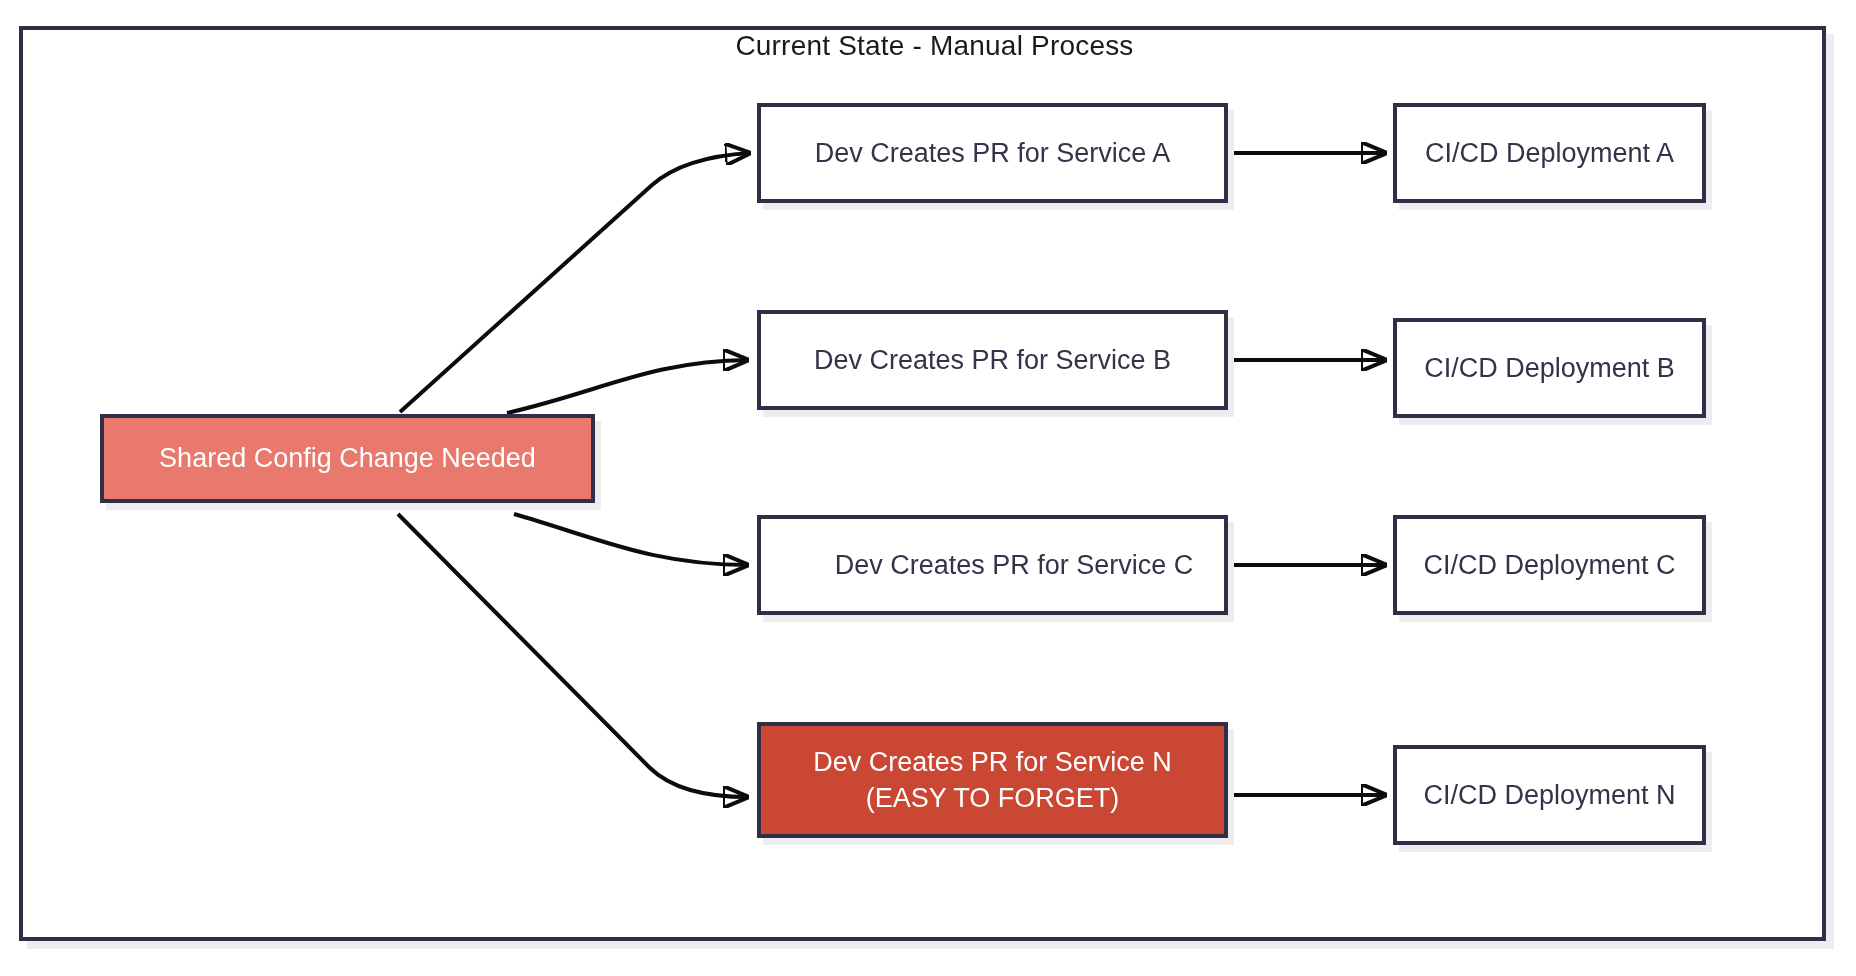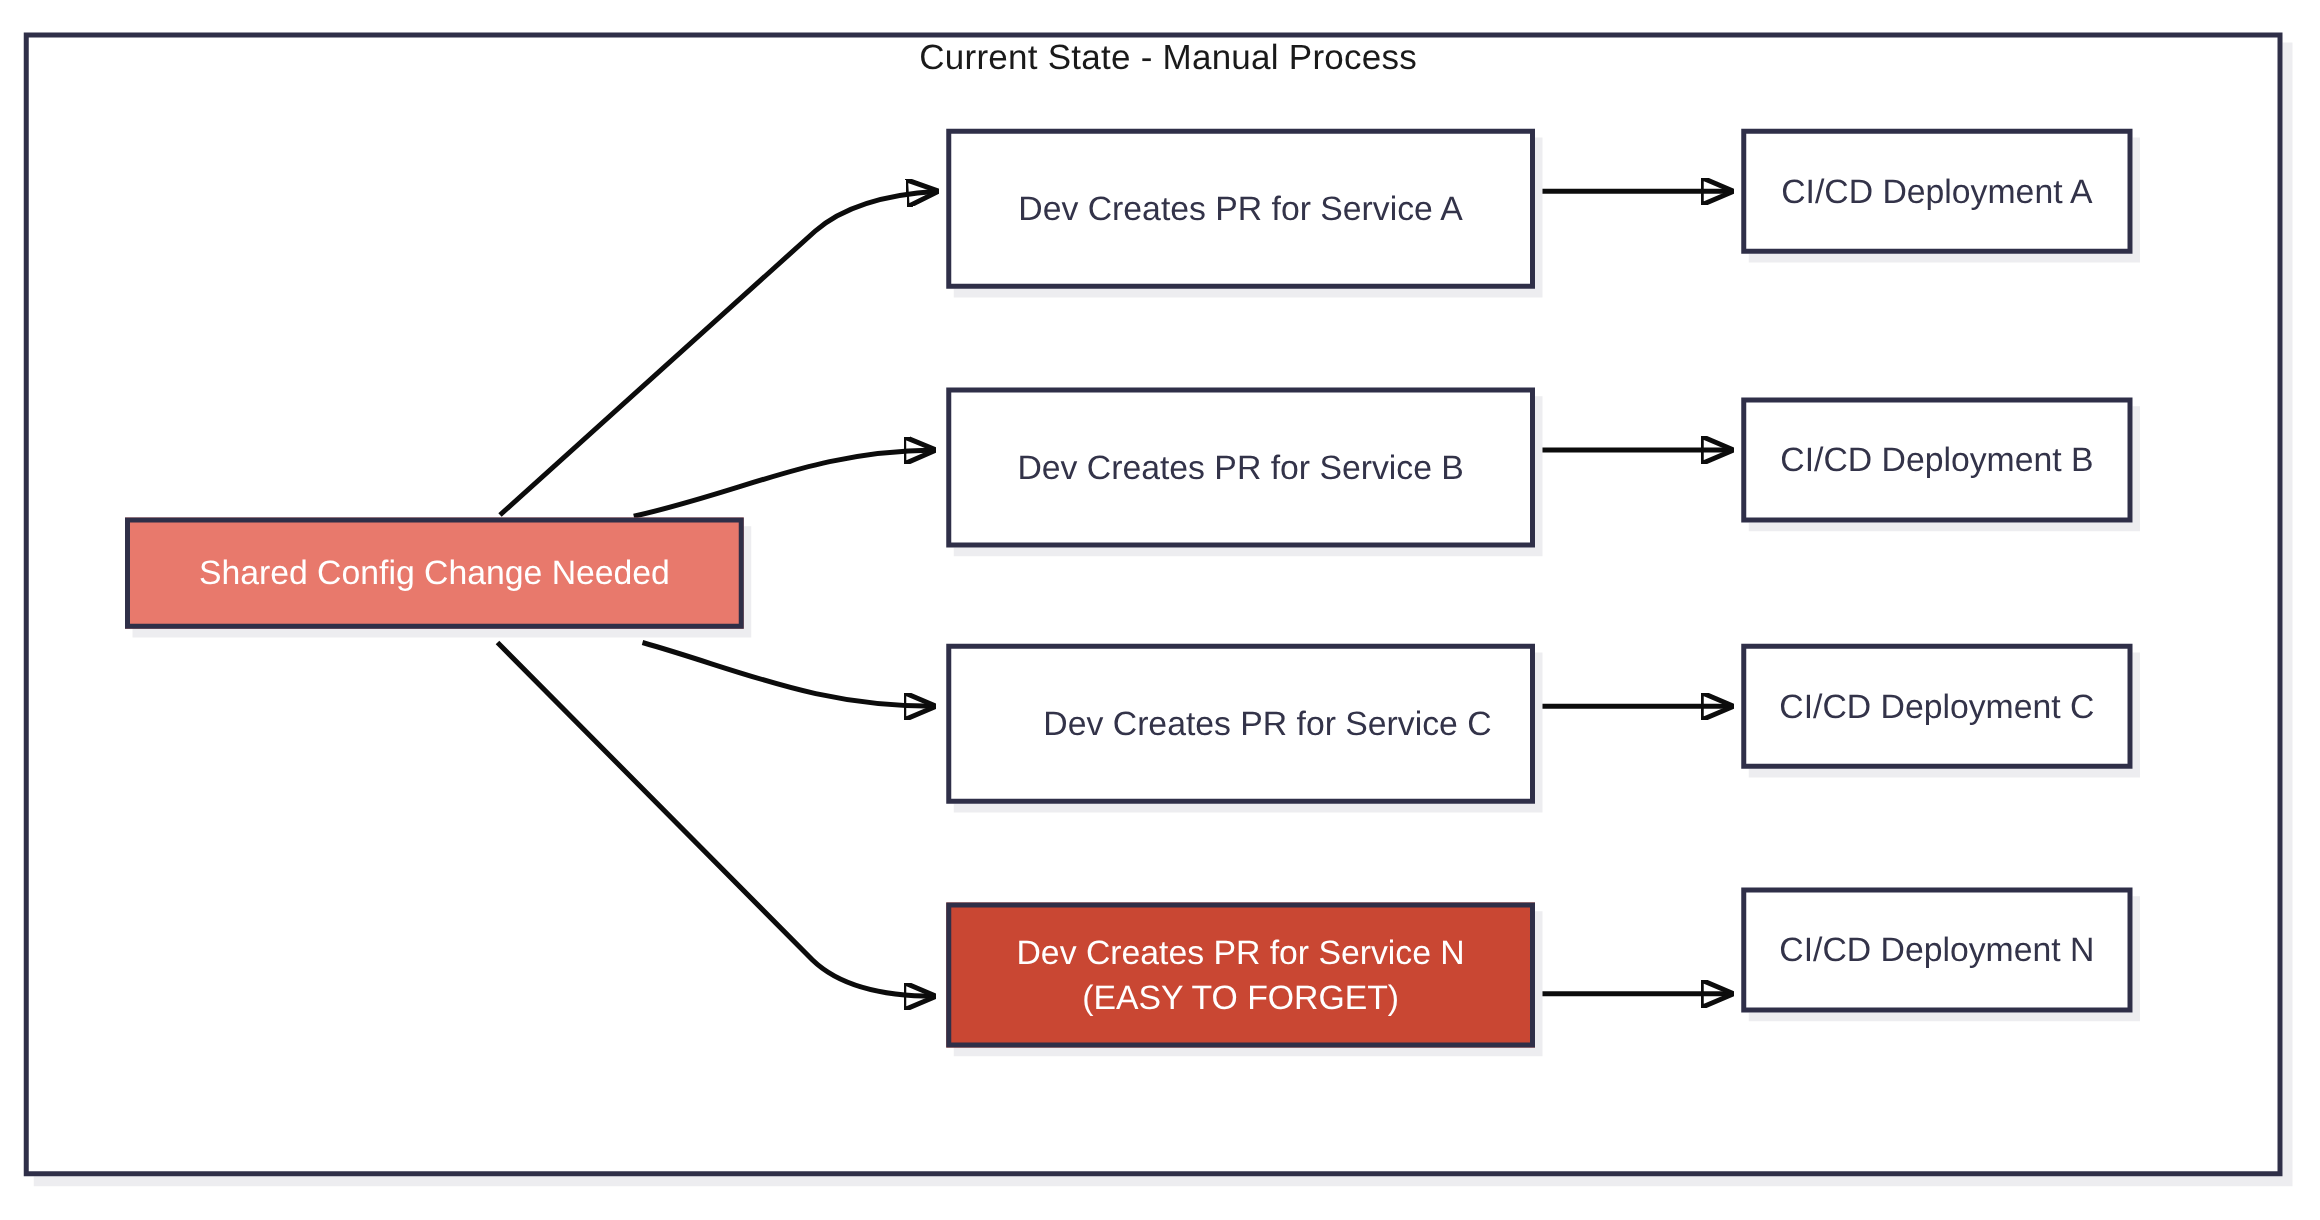--- a/index.html
+++ b/index.html
@@ -40,34 +40,34 @@
     font-size:27px;
     text-align:center;
     line-height:1.35;
     box-shadow:6px 7px 0 var(--shadow,#ededf0);
   }
   .node.source{
     left:100px;top:414px;width:495px;height:89px;
     background:var(--source-fill,#e8796c);
     color:var(--light-text,#ffffff);
   }
-  .node.pr{left:757px;width:471px;height:128px;}
+  .node.pr{left:757px;width:471px;height:100px;}
   .node.pr.row-a{top:103px;}
   .node.pr.row-b{top:310px;}
   .node.pr.row-c{top:515px;padding-left:43px;}
   .node.pr.row-n{
     top:722px;height:116px;
     background:var(--highlight-fill,#c94733);
     color:var(--light-text,#ffffff);
   }
   .node.deploy{left:1393px;width:313px;height:100px;}
   .node.deploy.row-a{top:103px;}
   .node.deploy.row-b{top:318px;}
   .node.deploy.row-c{top:515px;}
-  .node.deploy.row-n{top:710px;}
+  .node.deploy.row-n{top:745px;}
   .arrows{
     position:absolute;left:0;top:0;width:1856px;height:976px;
     pointer-events:none;
   }
   .arrows path{
     fill:none;
     stroke:var(--arrow,#0c0c0c);
     stroke-width:4px;
   }
 </style>

